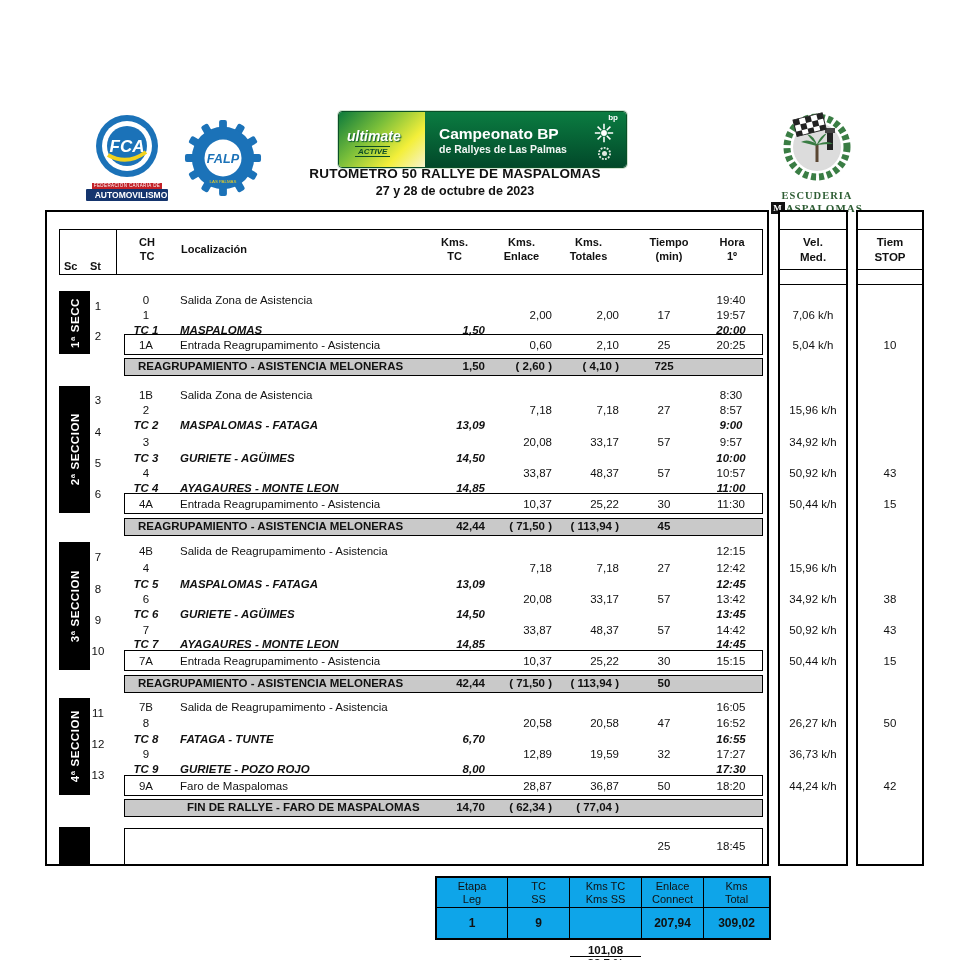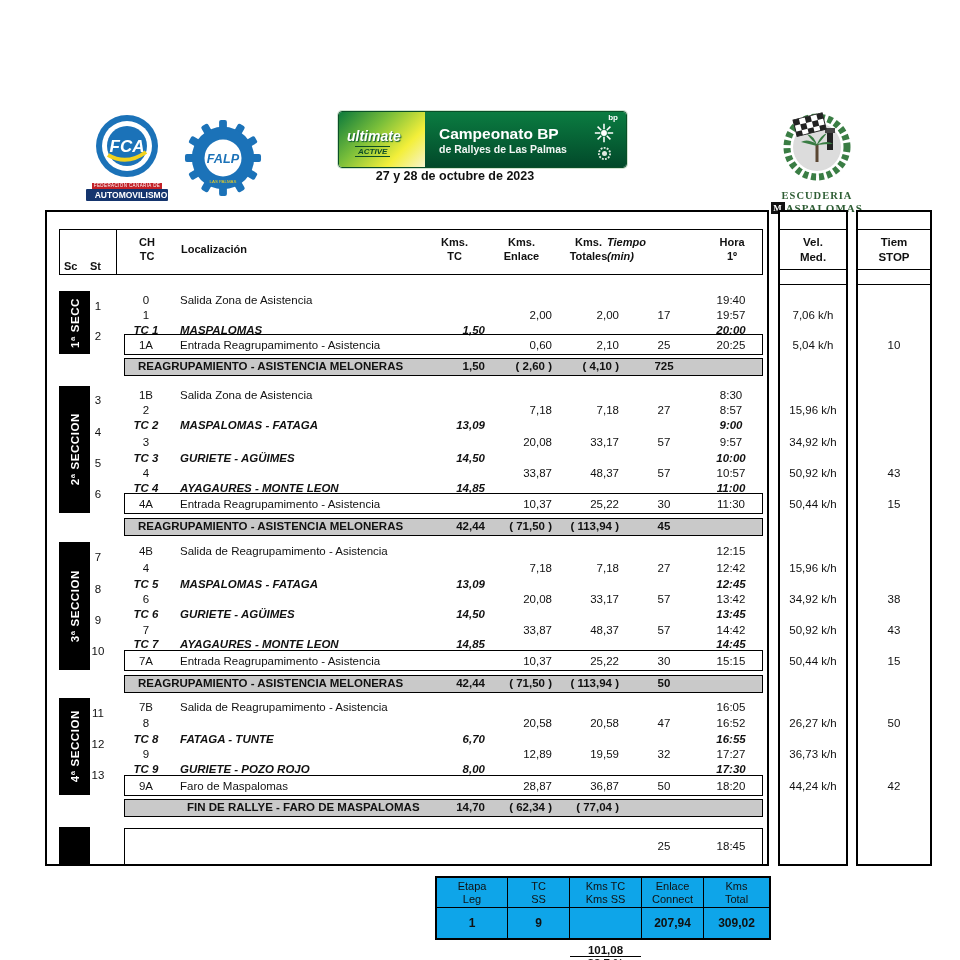--- a/index.html
+++ b/index.html
@@ -38,21 +38,21 @@
   .hdiv{position:absolute;left:56px;top:0;bottom:0;border-left:1.2px solid #000;}
   .h-sc{left:4px;bottom:2px;}
   .h-st{left:30px;bottom:2px;}
   .h-ch{left:58px;width:58px;text-align:center;top:6px;}
   .h-tc{left:58px;width:58px;text-align:center;top:20px;}
   .h-loc{left:121px;top:13px;}
   .h2a{top:6px;} .h2b{top:20px;}
   .h-kms{left:363px;width:63px;text-align:center;}
   .h-enl{left:430px;width:63px;text-align:center;}
   .h-tot{left:497px;width:63px;text-align:center;}
-  .h-min{left:547px;width:74px;font-style:italic;}
+  .h-min{left:572px;width:74px;text-align:center;}
   .h-hor{left:635px;width:74px;text-align:center;}
 
   .rowline{position:absolute;left:0;width:720px;height:16px;}
   .rowline span{position:absolute;top:0;white-space:nowrap;font-size:11.5px;line-height:16px;}
   .c-ch{left:70px;width:58px;text-align:center;}
   .c-loc{left:133px;}
   .c-kms{left:375px;width:63px;text-align:right;}
   .c-enl{left:442px;width:63px;text-align:right;}
   .c-tot{left:509px;width:63px;text-align:right;}
   .c-min{left:580px;width:74px;text-align:center;}
@@ -65,21 +65,21 @@
   .boxframe{position:absolute;left:77px;width:637px;height:19px;border:1.2px solid #000;}
   .grayrow{position:absolute;left:77px;width:637px;height:16px;background:#c9c9c9;border:1px solid #000;}
   .secbox{position:absolute;left:12px;width:31px;background:#000;color:#fff;display:flex;align-items:center;justify-content:center;overflow:hidden;}
   .secbox span{writing-mode:vertical-rl;transform:rotate(180deg);font-weight:700;font-size:11.5px;letter-spacing:.6px;white-space:nowrap;}
   .stnum{position:absolute;left:40px;width:22px;text-align:center;font-size:11.5px;line-height:14px;}
   .blackblock{position:absolute;left:12px;width:31px;background:#000;}
 
   
   .sidebox{position:absolute;top:210px;height:652px;border:2px solid #000;background:#fff;}
   .velbox{left:778px;width:66px;}
-  .stopbox{left:856px;width:64px;padding-left:8px;}
+  .stopbox{left:856px;width:64px;}
   .sb-h{position:absolute;left:0;right:0;top:17px;height:41px;border-top:1.5px solid #000;border-bottom:1.5px solid #000;
         text-align:center;font-weight:700;font-size:11.5px;line-height:15px;padding-top:5px;box-sizing:border-box;}
   .sb-l2{position:absolute;left:0;right:0;top:72px;border-top:1.5px solid #000;}
   .sv{position:absolute;left:0;right:0;text-align:center;font-size:11.5px;line-height:16px;white-space:nowrap;}
 
   
   .sum{position:absolute;left:435px;top:876px;border:2px solid #000;display:grid;
        grid-template-columns:70px 62px 72px 62px 66px;grid-template-rows:30px 30px;background:#0ea5e9;}
   .sum div{box-sizing:border-box;}
   .scell{border-left:1.5px solid #000;}
@@ -155,20 +155,21 @@
         </svg>
         <svg width="15" height="15" viewBox="0 0 24 24" style="margin-top:2px">
           <circle cx="12" cy="12" r="9" fill="none" stroke="#dfe8df" stroke-width="3" stroke-dasharray="3 2"></circle>
           <circle cx="12" cy="12" r="4" fill="#dfe8df"></circle>
         </svg>
       </div>
     </div>
   </div>
 
   <div class="titles">
+    <div class="title-l1">RUTOMETRO 50 RALLYE DE MASPALOMAS</div>
     <div class="title-l2">27 y 28 de octubre de 2023</div>
   </div>
 
   <div class="esc">
     <svg width="104" height="76" viewBox="0 0 104 76">
       <circle cx="52" cy="37" r="24" fill="#dcdcdc"></circle>
       <circle cx="52" cy="37" r="30" fill="none" stroke="#3a7d44" stroke-width="7" stroke-dasharray="5 3"></circle>
       <rect x="62" y="22" width="6" height="18" fill="#222"></rect>
       <rect x="60" y="18" width="10" height="5" fill="#444"></rect>
       <path d="M52 52 L52 34" stroke="#5a4632" stroke-width="3"></path>

